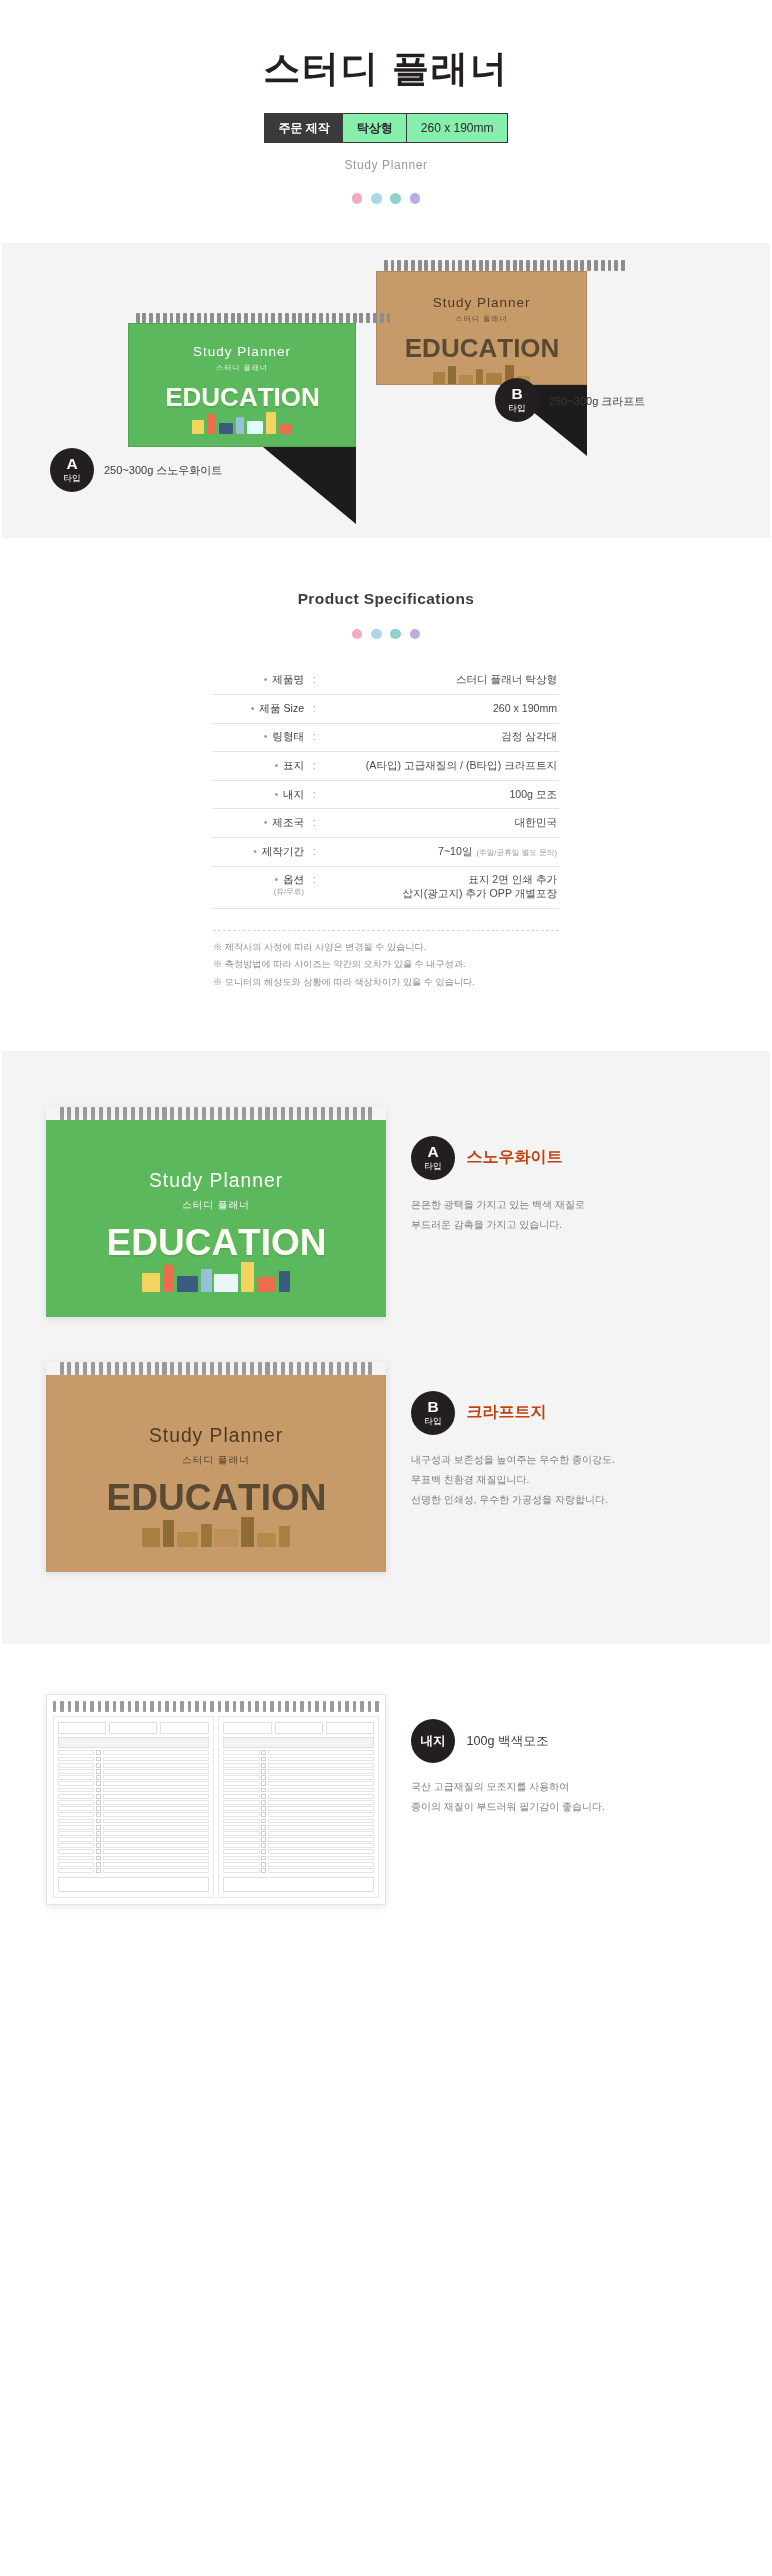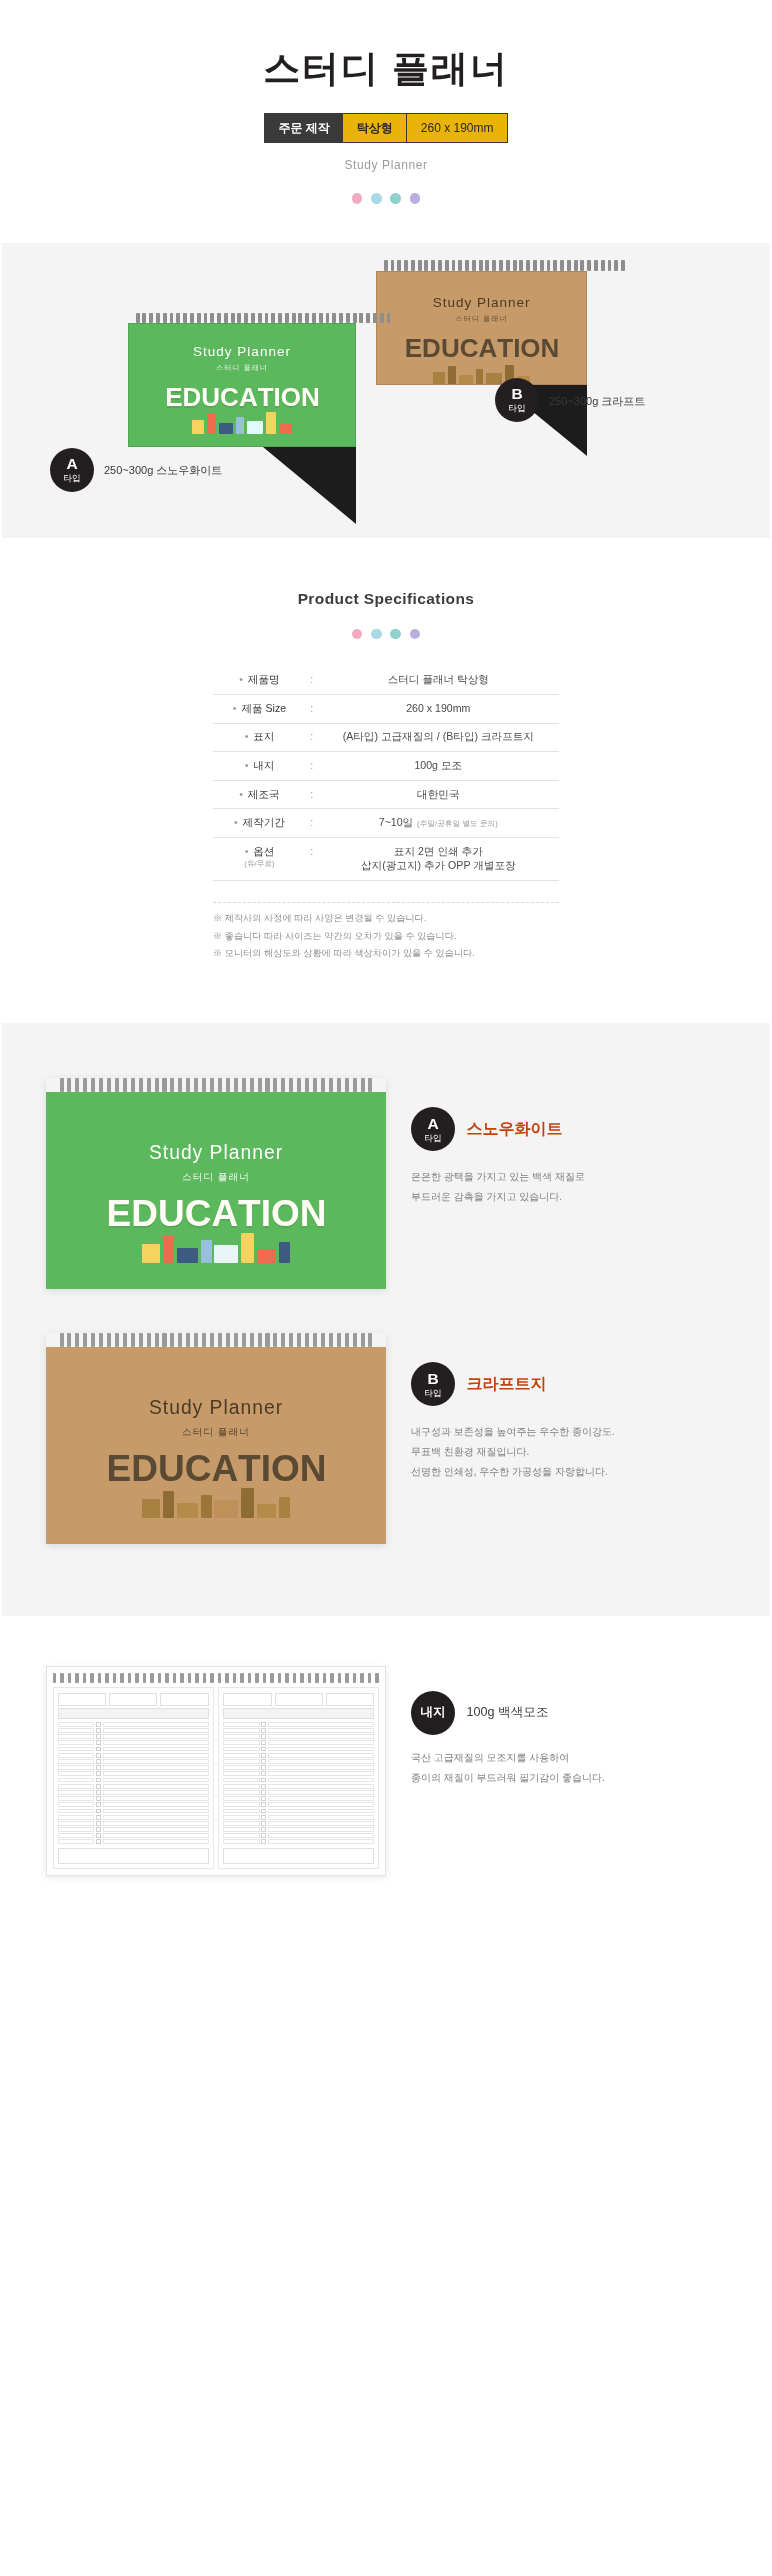--- a/index.html
+++ b/index.html
@@ -29,21 +29,21 @@
     letter-spacing: 1.9px;
     color: #231f20;
   }
   .spec-bar {
     display: inline-flex;
     align-items: stretch;
     border: 1px solid #3a3a3a;
     font-size: 12px;
     line-height: 1;
     overflow: hidden;
-    background: #eab308;
+    background: #86efac;
   }
   .spec-bar .cell {
     padding: 7.7px 13.5px;
     display: flex;
     align-items: center;
     color: #2a2a2a;
   }
   .spec-bar .cell.dark {
     background: #3a3a3a;
     color: #ffffff;
@@ -201,21 +201,21 @@
   .spec-sec h2 {
     margin: 0 0 17.4px;
     font-size: 15.5px;
     color: #3d3d3d;
     letter-spacing: 0.4px;
   }
   .spec-table {
     width: 346px;
     margin: 27px auto 0;
     border-collapse: collapse;
-    text-align: center;
+    text-align: right;
     font-size: 10.6px;
     color: #4a4a4a;
   }
   .spec-table td {
     border-bottom: 1px solid #e2e2e2;
     padding: 6.8px 1.9px;
     vertical-align: top;
   }
   .spec-table td.k { width: 93px; color: #3a3a3a; }
   .spec-table td.k .bullet { color: #9a9a9a; margin-right: 4.8px; }
@@ -580,20 +580,25 @@
       <tbody>
         <tr>
           <td class="k"><span class="bullet">•</span><span>제품명</span></td>
           <td class="c">:</td>
           <td>스터디 플래너 탁상형</td>
         </tr>
         <tr>
           <td class="k"><span class="bullet">•</span><span>제품 Size</span></td>
           <td class="c">:</td>
           <td>260 x 190mm</td>
+        </tr>
+        <tr>
+          <td class="k"><span class="bullet">•</span><span>링형태</span></td>
+          <td class="c">:</td>
+          <td>검정 삼각대</td>
         </tr>
         <tr>
           <td class="k"><span class="bullet">•</span><span>표지</span></td>
           <td class="c">:</td>
           <td>(A타입) 고급재질의 / (B타입) 크라프트지</td>
         </tr>
         <tr>
           <td class="k"><span class="bullet">•</span><span>내지</span></td>
           <td class="c">:</td>
           <td>100g 모조</td>
@@ -613,21 +618,21 @@
           <td class="c">:</td>
           <td><span>표지 2면 인쇄 추가</span><span class="opt-sub" style="display:block;">삽지(광고지) 추가
 OPP 개별포장</span></td>
         </tr>
       </tbody>
     </table>
 
     <div class="notes">
       <div class="rule"></div>
       <div>※ 제작사의 사정에 따라 사양은 변경될 수 있습니다.</div>
-      <div>※ 좋습니다 따라 사이즈는 약간의 오차가 있을 수 있습니다.</div>
+      <div>※ 측정방법에 따라 사이즈는 약간의 오차가 있을 수 내구성과.</div>
       <div>※ 모니터의 해상도와 상황에 따라 색상차이가 있을 수 있습니다.</div>
     </div>
   </div>
 
   <div class="band-gray detail-sec">
 
     <div class="detail-row">
       <div class="flat green">
         <div class="spiral-top">
           <i></i>

